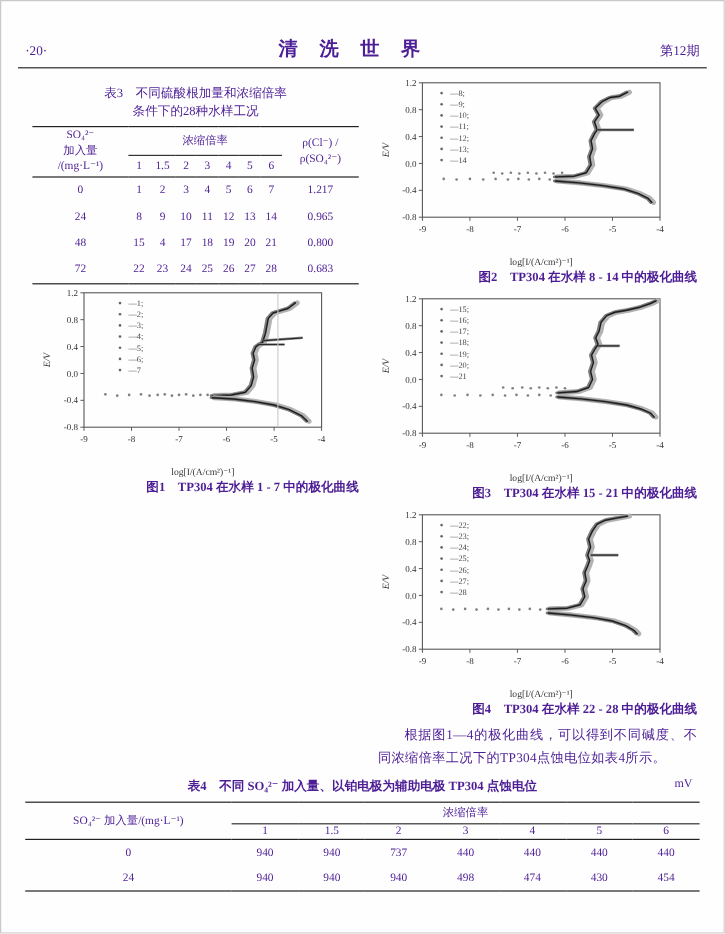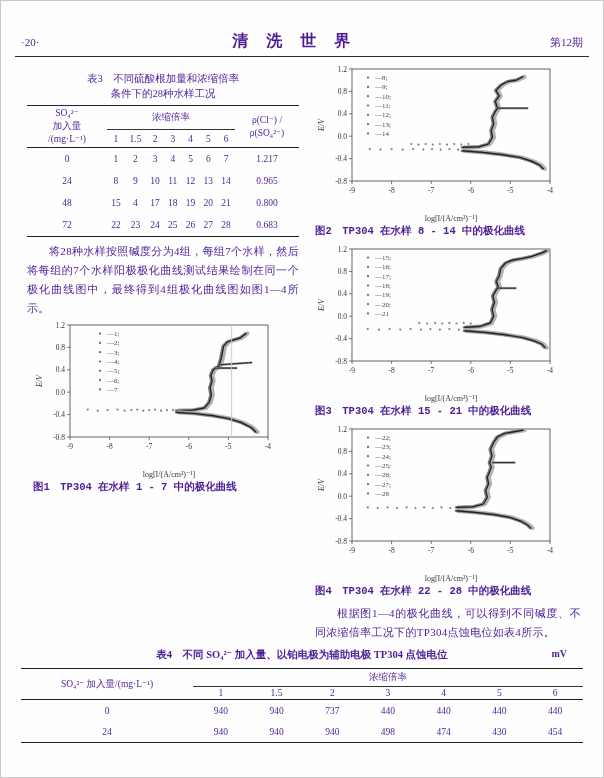--- a/index.html
+++ b/index.html
@@ -22,27 +22,27 @@
     border-top:1.5px solid #222;border-bottom:1.5px solid #222;}
   table.sci th,table.sci td{padding:1px 1px;text-align:center;font-weight:normal;}
   table.sci th.grp{border-bottom:.8px solid #333;font-size:9.5px;padding:2px 0;}
   .t3 th.rh,.t3 th.ratio,.t3 th.sub{border-bottom:1.3px solid #222;}
   .t3 td{height:20px;}
   .t3 th.rh{width:78px;line-height:13px;}
   .t3 th.ratio{width:62px;line-height:13px;}
   .t4 th.rh4,.t4 th.sub{border-bottom:1.3px solid #222;}
   .t4 td{height:19px;}
   .t4 th.rh4{width:170px;}
-  .fig-caption{text-align:left;font-weight:bold;font-size:10.5px;margin:0 0 5px 0;line-height:15px;font-family:Liberation Mono, monospace;}
+  .fig-caption{text-align:right;font-weight:bold;font-size:10.5px;margin:0 0 5px 0;line-height:15px;}
   .chart{width:250px;height:160px;}
   .chart svg{display:block;width:250px;height:160px;}
   .chart svg text{font-family:"Liberation Serif","DejaVu Serif",serif;}
   .bottom-block{margin:6px 20px 0 20px;}
   .t4-titlebar{position:relative;text-align:center;font-weight:bold;font-size:10.5px;height:16px;}
-  .t4-titlebar .unit{position:absolute;right:16px;top:0;font-weight:bold;font-size:10px;}
+  .t4-titlebar .unit{position:absolute;right:6px;top:0;font-weight:normal;font-size:10px;}
   .fig1-wrap{margin-left:6px;margin-top:2px;}
 </style>
 </head>
 <body>
 
 <div class="page">
 
   <div class="page-header">
     <span>·20·</span>
     <span class="journal">清 洗 世 界</span>
@@ -122,21 +122,20 @@
             <td>24</td>
             <td>25</td>
             <td>26</td>
             <td>27</td>
             <td>28</td>
             <td>0.683</td>
           </tr>
         </tbody>
       </table>
 
-      <p class="body-text indent" style="margin-top:5px;">将28种水样按照碱度分为4组，每组7个水样，然后将每组的7个水样阳极极化曲线测试结果绘制在同一个极化曲线图中，最终得到4组极化曲线图如图1—4所示。</p>
 
       <div class="fig1-wrap">
         <div class="chart">
           <svg viewBox="0 0 250 160">
               <rect x="37" y="5" width="198" height="112" fill="none" stroke="#555" stroke-width="0.9"></rect>
               <line x1="37" y1="117" x2="37" y2="120" stroke="#555" stroke-width="0.8"></line>
               <text x="37" y="129" text-anchor="middle" font-size="7.5" fill="#333">-9</text>
               <line x1="76.6" y1="117" x2="76.6" y2="120" stroke="#555" stroke-width="0.8"></line>
               <text x="76.6" y="129" text-anchor="middle" font-size="7.5" fill="#333">-8</text>
               <line x1="116.2" y1="117" x2="116.2" y2="120" stroke="#555" stroke-width="0.8"></line>

